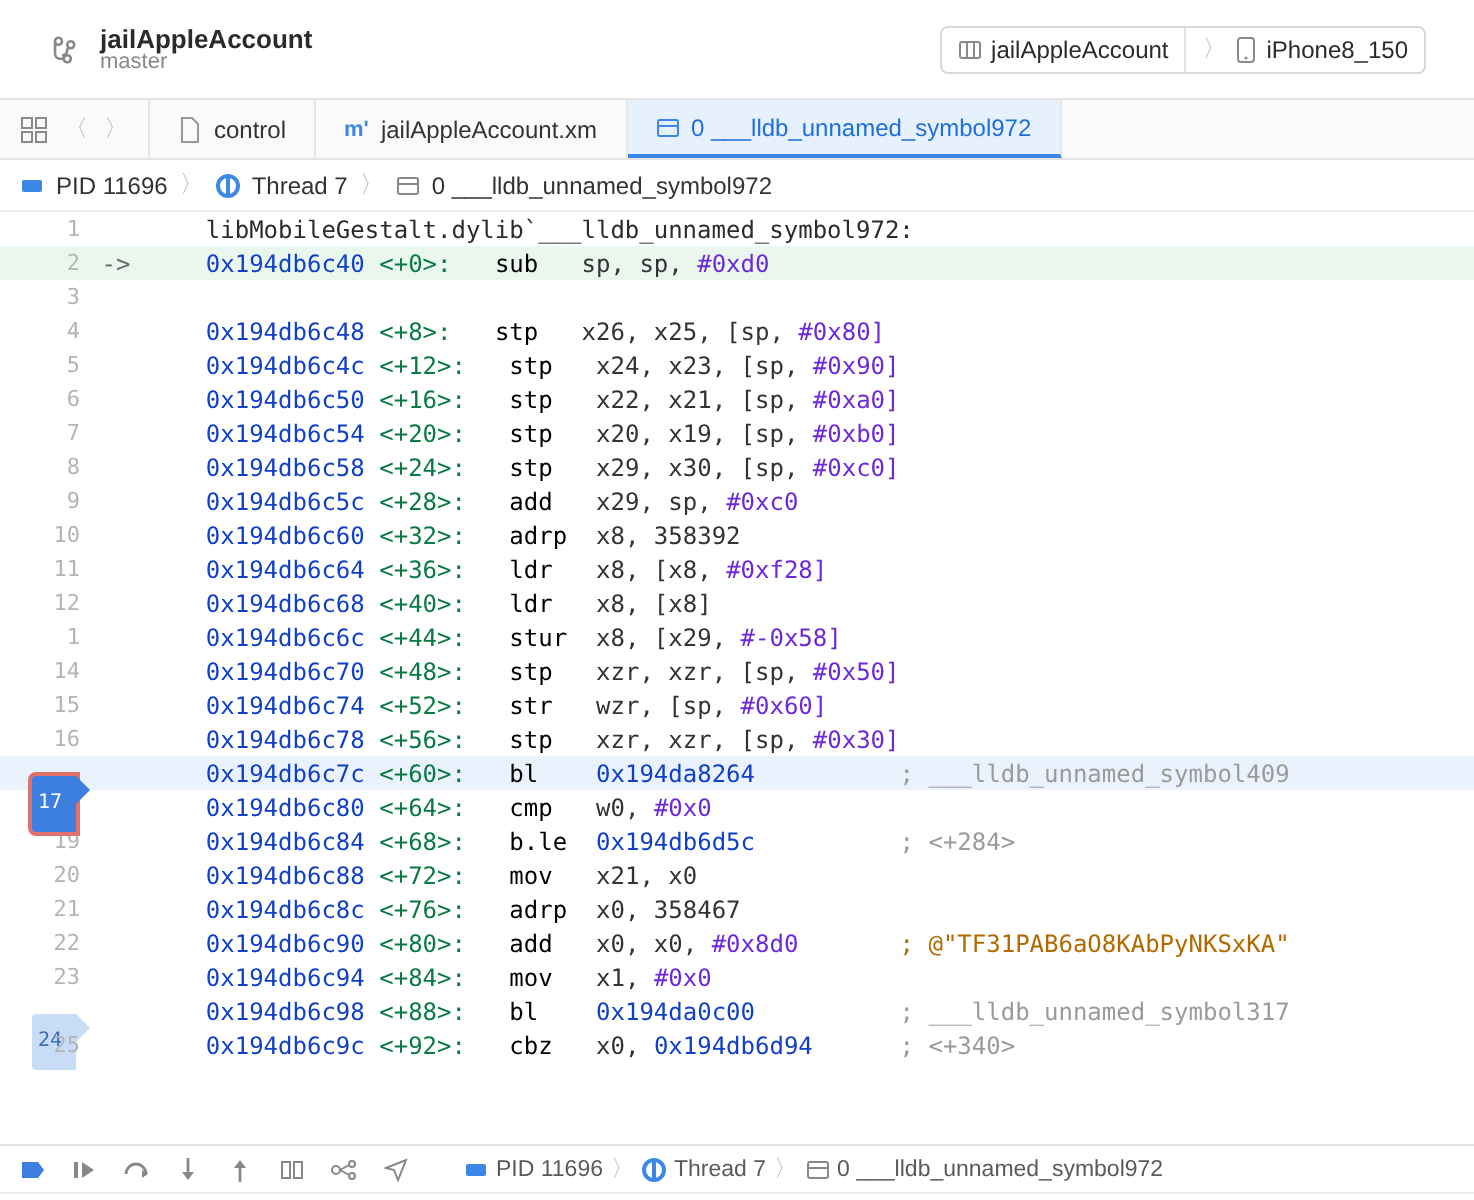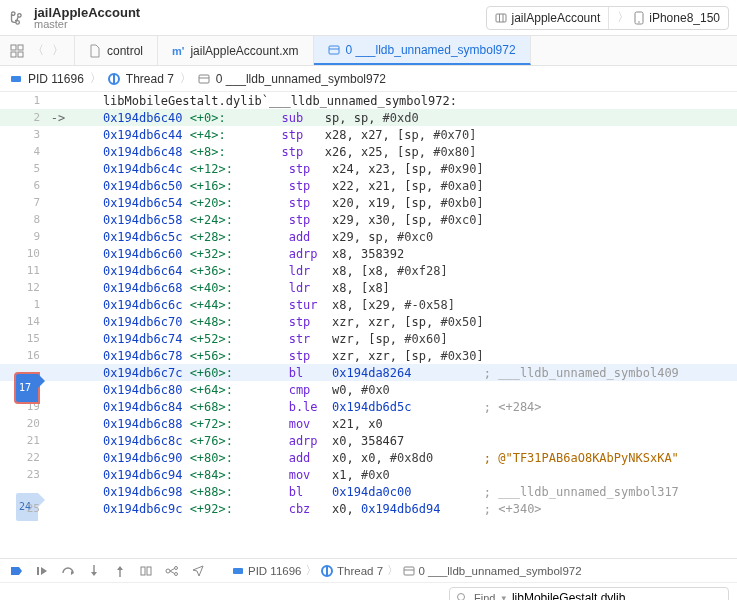--- a/index.html
+++ b/index.html
@@ -1,17 +1,17 @@
 <!DOCTYPE html>
 <html><head>
 <meta charset="utf-8">
 <style>
   * { box-sizing: border-box; margin: 0; padding: 0; }
   html, body { width: 737px; height: 600px; font-family: -apple-system, "SF Pro Text", "Helvetica Neue", Arial, sans-serif; font-size: 12px; color: #2b2b2b; background: #ffffff; overflow: hidden; }
-  .topbar { display:flex; align-items:center; height:36px; padding:0 8px; border-bottom:1px solid #e4e4e4; gap:8px; }
+  .topbar { display:flex; align-items:center; height:50px; padding:0 24px; border-bottom:1px solid #e4e4e4; gap:8px; }
   .branch-icon { color:#666; }
   .proj-title { font-weight:600; font-size:13px; line-height:1; }
   .proj-sub { font-size:11px; color:#888; line-height:1; }
   .proj-block { display:flex; flex-direction:column; margin-left:4px; }
   .flex-spacer { flex:1; }
   .run-config { display:flex; align-items:center; height:24px; border:1px solid #d9d9d9; border-radius:4px; overflow:hidden; font-size:12px; background:#fff; }
   .run-config .seg { display:flex; align-items:center; padding:0 8px; gap:5px; height:100%; }
   .run-config .seg + .seg { border-left:1px solid #e2e2e2; }
   .ic { display:inline-block; }
   .tabstrip { display:flex; align-items:center; height:30px; border-bottom:1px solid #e4e4e4; background:#fafafa; }
@@ -30,23 +30,23 @@
   .gutter { width:46px; text-align:right; padding-right:6px; color:#b4b4b4; font-size:11px; position:relative; }
   .ptr-col { width:24px; display:flex; justify-content:center; color:#6a6a6a; }
   .bp { position:absolute; left:16px; top:1px; width:22px; height:28px; background:#3d7fe0; border-radius:2px 0 0 2px; color:#fff; font-size:10px; display:flex; align-items:center; justify-content:center; padding-right:4px; }
   .bp::after { content:""; position:absolute; right:-7px; top:0; border-top:7px solid transparent; border-bottom:7px solid transparent; border-left:7px solid #3d7fe0; }
   .bp.light { background:#c9dcf6; color:#3c6fb8;text-align:center; }
   .bp.light::after { border-left-color:#c9dcf6; }
   .bp.boxed { box-shadow:0 0 0 2px #e0716b; z-index:2; }
   .code { padding-left:4px; }
   .tok-addr { color:#1140c8; }
   .tok-off  { color:#0a7a43; }
-  .tok-inst { color:#6d28d9;margin-left:34px; }
+  .tok-inst { color:#000000; }
   .tok-reg  { color:#333; }
-  .tok-imm  { color:#404040; }
+  .tok-imm  { color:#6d28d9; }
   .tok-call { color:#1140c8; }
   .tok-cmt  { color:#9a9a9a; }
   .tok-str  { color:#b06a00; }
   .dbgbar { height:24px; border-top:1px solid #e4e4e4; display:flex; align-items:center; gap:10px; padding:0 8px; color:#5a5a5a; }
   .dbgbar .btn { width:16px; height:16px; display:flex; align-items:center; justify-content:center; color:#4a6; }
   .dbgbar .crumb { display:flex; align-items:center; gap:4px; font-size:11.5px; }
   .findbar { display:flex; justify-content:flex-end; padding:4px 8px 2px; gap:6px; align-items:center; border-top:1px solid #eee; }
   .findbox { display:flex; align-items:center; gap:6px; border:1px solid #d9d9d9; border-radius:4px; padding:2px 6px; width:280px; height:22px; color:#666; }
   .findbox input { border:none; outline:none; font-size:12px; flex:1; background:transparent; }
   svg { display:block; }
@@ -147,21 +147,21 @@
         <line x1="1" y1="5" x2="11" y2="5" stroke="#888"></line>
       </svg>
     </span>
   <span>0 ___lldb_unnamed_symbol972</span>
 </div>
 
 <div class="code-wrap">
   <div class="code-lines" id="code-lines">
       <div class="line"><div class="gutter">1</div><div class="ptr-col"></div><div class="code">    libMobileGestalt.dylib`___lldb_unnamed_symbol972:</div></div>
       <div class="line hl-green"><div class="gutter">2</div><div class="ptr-col">-&gt;</div><div class="code"><span class="">    </span><span class="tok-addr">0x194db6c40</span><span class=""> </span><span class="tok-off">&lt;+0&gt;:</span><span class="">   </span><span class="tok-inst">sub   </span><span class="tok-reg">sp, sp, </span><span class="tok-imm">#0xd0</span></div></div>
-      <div class="line"><div class="gutter">3</div><div class="ptr-col"></div><div class="code"><span class="">    </span><span class="tok-addr">0x194db6c44</span><span class=""> </span><span class="tok-off">&lt;+4&gt;:</span><span class="">   </span><span class="tok-inst">stp   </span><span class="tok-reg">x28, x27, [sp, </span><span class="tok-imm">#0x70]</span></div></div>
+      <div class="line"><div class="gutter">3</div><div class="ptr-col"></div></div>
       <div class="line"><div class="gutter">4</div><div class="ptr-col"></div><div class="code"><span class="">    </span><span class="tok-addr">0x194db6c48</span><span class=""> </span><span class="tok-off">&lt;+8&gt;:</span><span class="">   </span><span class="tok-inst">stp   </span><span class="tok-reg">x26, x25, [sp, </span><span class="tok-imm">#0x80]</span></div></div>
       <div class="line"><div class="gutter">5</div><div class="ptr-col"></div><div class="code"><span class="">    </span><span class="tok-addr">0x194db6c4c</span><span class=""> </span><span class="tok-off">&lt;+12&gt;:</span><span class="">   </span><span class="tok-inst">stp   </span><span class="tok-reg">x24, x23, [sp, </span><span class="tok-imm">#0x90]</span></div></div>
       <div class="line"><div class="gutter">6</div><div class="ptr-col"></div><div class="code"><span class="">    </span><span class="tok-addr">0x194db6c50</span><span class=""> </span><span class="tok-off">&lt;+16&gt;:</span><span class="">   </span><span class="tok-inst">stp   </span><span class="tok-reg">x22, x21, [sp, </span><span class="tok-imm">#0xa0]</span></div></div>
       <div class="line"><div class="gutter">7</div><div class="ptr-col"></div><div class="code"><span class="">    </span><span class="tok-addr">0x194db6c54</span><span class=""> </span><span class="tok-off">&lt;+20&gt;:</span><span class="">   </span><span class="tok-inst">stp   </span><span class="tok-reg">x20, x19, [sp, </span><span class="tok-imm">#0xb0]</span></div></div>
       <div class="line"><div class="gutter">8</div><div class="ptr-col"></div><div class="code"><span class="">    </span><span class="tok-addr">0x194db6c58</span><span class=""> </span><span class="tok-off">&lt;+24&gt;:</span><span class="">   </span><span class="tok-inst">stp   </span><span class="tok-reg">x29, x30, [sp, </span><span class="tok-imm">#0xc0]</span></div></div>
       <div class="line"><div class="gutter">9</div><div class="ptr-col"></div><div class="code"><span class="">    </span><span class="tok-addr">0x194db6c5c</span><span class=""> </span><span class="tok-off">&lt;+28&gt;:</span><span class="">   </span><span class="tok-inst">add   </span><span class="tok-reg">x29, sp, </span><span class="tok-imm">#0xc0</span></div></div>
       <div class="line"><div class="gutter">10</div><div class="ptr-col"></div><div class="code"><span class="">    </span><span class="tok-addr">0x194db6c60</span><span class=""> </span><span class="tok-off">&lt;+32&gt;:</span><span class="">   </span><span class="tok-inst">adrp  </span><span class="tok-reg">x8, 358392</span></div></div>
       <div class="line"><div class="gutter">11</div><div class="ptr-col"></div><div class="code"><span class="">    </span><span class="tok-addr">0x194db6c64</span><span class=""> </span><span class="tok-off">&lt;+36&gt;:</span><span class="">   </span><span class="tok-inst">ldr   </span><span class="tok-reg">x8, [x8, </span><span class="tok-imm">#0xf28]</span></div></div>
       <div class="line"><div class="gutter">12</div><div class="ptr-col"></div><div class="code"><span class="">    </span><span class="tok-addr">0x194db6c68</span><span class=""> </span><span class="tok-off">&lt;+40&gt;:</span><span class="">   </span><span class="tok-inst">ldr   </span><span class="tok-reg">x8, [x8]</span></div></div>
       <div class="line"><div class="gutter">1</div><div class="ptr-col"></div><div class="code"><span class="">    </span><span class="tok-addr">0x194db6c6c</span><span class=""> </span><span class="tok-off">&lt;+44&gt;:</span><span class="">   </span><span class="tok-inst">stur  </span><span class="tok-reg">x8, [x29, </span><span class="tok-imm">#-0x58]</span></div></div>

